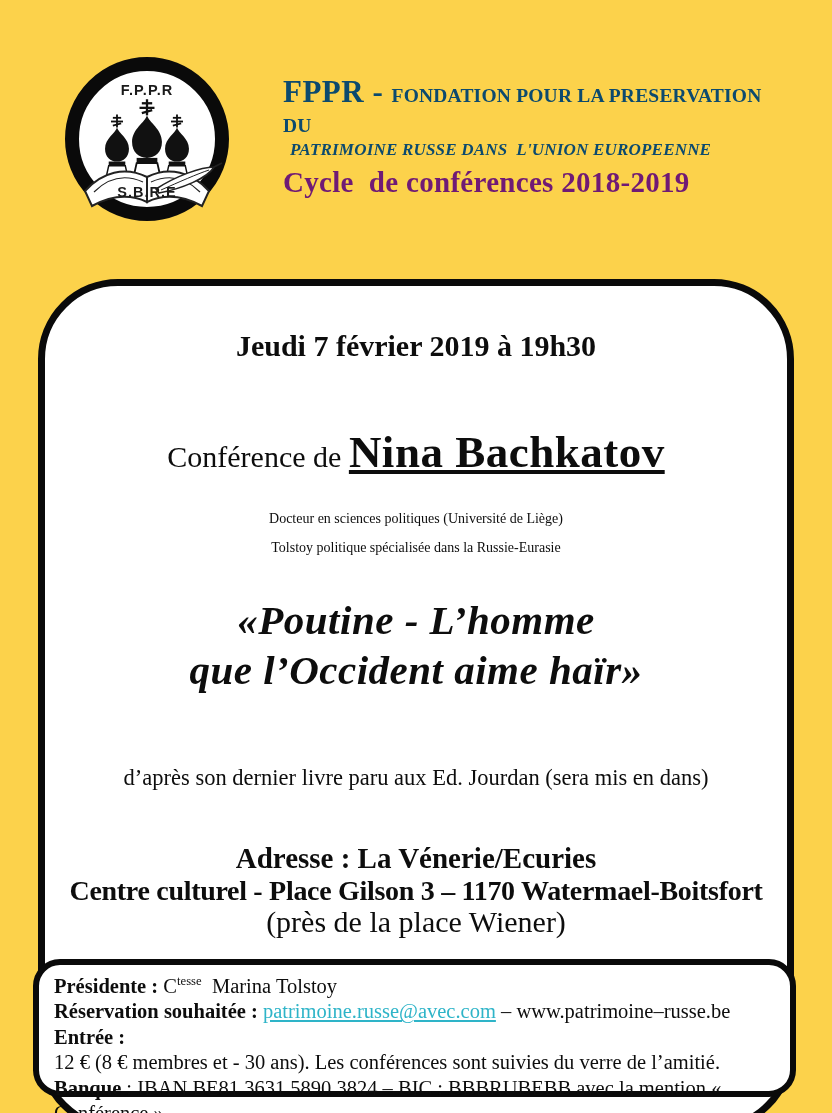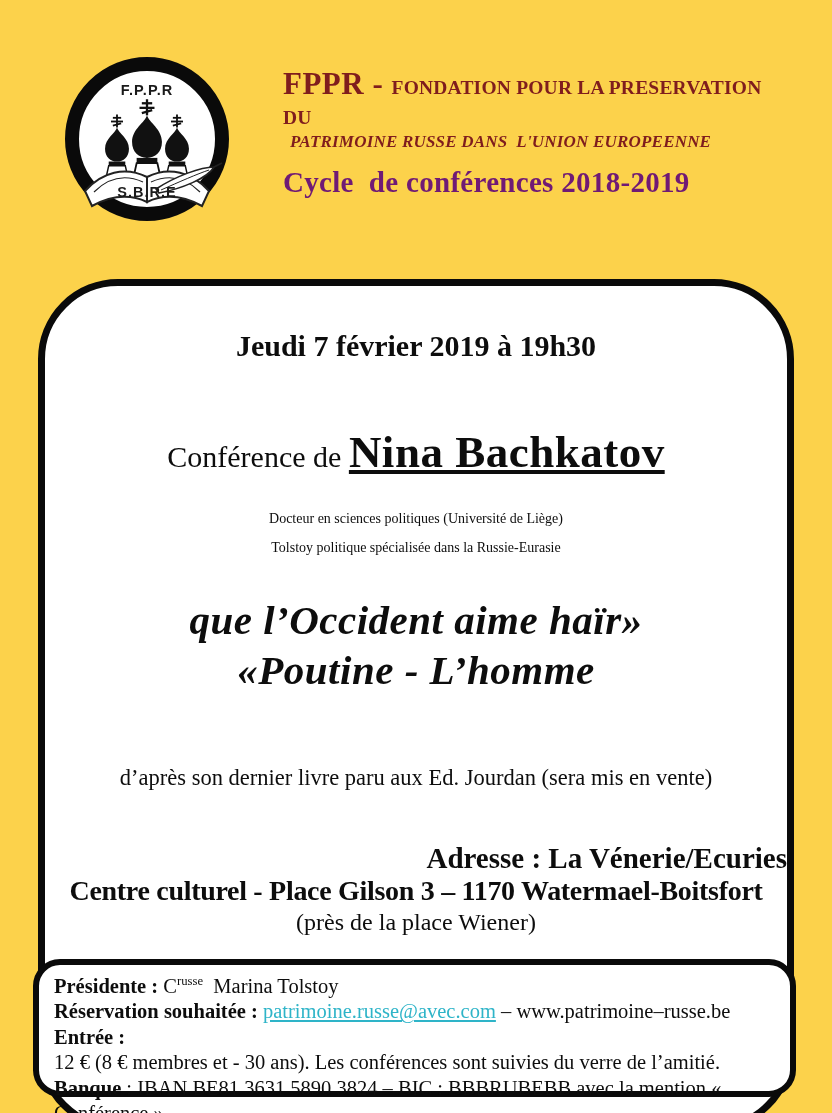--- a/index.html
+++ b/index.html
@@ -9,22 +9,22 @@
     font-family:"Liberation Serif","DejaVu Serif",serif;
     color:#0d0d0d;
     position:relative;
     overflow:hidden;
   }
   .pre { white-space:pre-wrap; }
 
   
   .logo-wrap { position:absolute; left:61px; top:55px; width:172px; height:168px; }
   .org-block {
-    position:absolute; left:283px; top:64px; width:500px;
-    color:#7f1d1d; font-weight:bold; line-height:1.32;
+    position:absolute; left:283px; top:72px; width:500px;
+    color:#0c4a6e; font-weight:bold; line-height:1.32;
   }
   .org-abbr { font-size:31px; letter-spacing:0.5px; }
   .org-rest { font-size:19.5px; letter-spacing:0.2px; }
   .org-line2 { font-size:17px; letter-spacing:0.2px; padding-left:7px;font-style:italic; }
   .cycle-line {
     position:absolute; left:283px; top:166px; width:500px;
     color:#701a75; font-weight:bold; font-size:29px; letter-spacing:0.3px;
   }
 
   
@@ -34,23 +34,23 @@
     text-align:center;
     margin-top:25px;
   }
   .date-line   { margin-top:43px; font-size:30px; font-weight:bold; }
   .conf-line   { margin-top:63px; font-size:30px; }
   .speaker     { font-size:45px; font-weight:bold; letter-spacing:0.5px;text-decoration:underline; }
   .credentials { margin-top:26px; font-size:14px; line-height:29px; }
   .talk-title  { margin-top:33px; font-size:41px; font-weight:bold; font-style:italic; line-height:50px; letter-spacing:0.5px; }
   .book-note   { margin-top:70px; font-size:22.5px; }
   .address     { margin-top:50px; }
-  .addr1 { font-size:29px; font-weight:bold; line-height:34px;text-align:right; }
+  .addr1 { font-size:29px; font-weight:bold; line-height:34px; }
   .addr2 { font-size:28px; font-weight:bold; line-height:32px; letter-spacing:-0.3px; }
-  .addr3 { font-size:24px; line-height:30px; }
+  .addr3 { font-size:30px; line-height:30px; }
 
   
   .footer-box {
     position:absolute; left:33px; top:959px; width:763px; height:138px;
     background:#ffffff; border:6px solid #0a0a0a; border-radius:27px;
     padding:9px 10px 0 15px;
     font-size:20.5px; line-height:25.4px;
   }
   .footer-box b { font-weight:bold; }
   .footer-box sup { font-size:0.62em; vertical-align:super; line-height:0; }
@@ -113,34 +113,34 @@
   <div class="date-line">Jeudi 7 février 2019 à 19h30</div>
 
   <div class="conf-line"><span class="pre">Conférence de </span><span class="speaker">Nina Bachkatov</span></div>
 
   <div class="credentials">
     <div>Docteur en sciences politiques (Université de Liège)</div>
     <div>Tolstoy politique spécialisée dans la Russie-Eurasie</div>
   </div>
 
   <div class="talk-title">
+    <div>«Poutine - L’homme</div>
     <div>que l’Occident aime haïr»</div>
-    <div>«Poutine - L’homme</div>
   </div>
 
-  <div class="book-note">d’après son dernier livre paru aux Ed. Jourdan (sera mis en vente)</div>
+  <div class="book-note">d’après son dernier livre paru aux Ed. Jourdan (sera mis en dans)</div>
 
   <div class="address">
     <div class="addr1">Adresse : La Vénerie/Ecuries</div>
     <div class="addr2">Centre culturel - Place Gilson 3 – 1170 Watermael-Boitsfort</div>
     <div class="addr3">(près de la place Wiener)</div>
   </div>
 </div>
 
 <div class="footer-box">
-  <div class="footer-line"><b class="pre">Présidente : </b><span>C</span><sup>russe</sup><span class="pre">  Marina Tolstoy</span></div>
+  <div class="footer-line"><b class="pre">Présidente : </b><span>C</span><sup>tesse</sup><span class="pre">  Marina Tolstoy</span></div>
 
   <div class="footer-line"><b class="pre">Réservation souhaitée : </b><span class="email-link">patrimoine.russe@avec.com</span><span class="pre"> – www.patrimoine–russe.be</span></div>
 
   <div class="footer-line"><b class="pre">Entrée : </b><span>12 € (8 € membres et - 30 ans). Les conférences sont suivies du verre de l’amitié.</span></div>
 
   <div class="footer-line"><b>Banque</b><span class="pre"> : IBAN BE81 3631 5890 3824 – BIC : BBBRUBEBB avec la mention « Conférence »</span></div>
 </div>
 
 </body></html>

